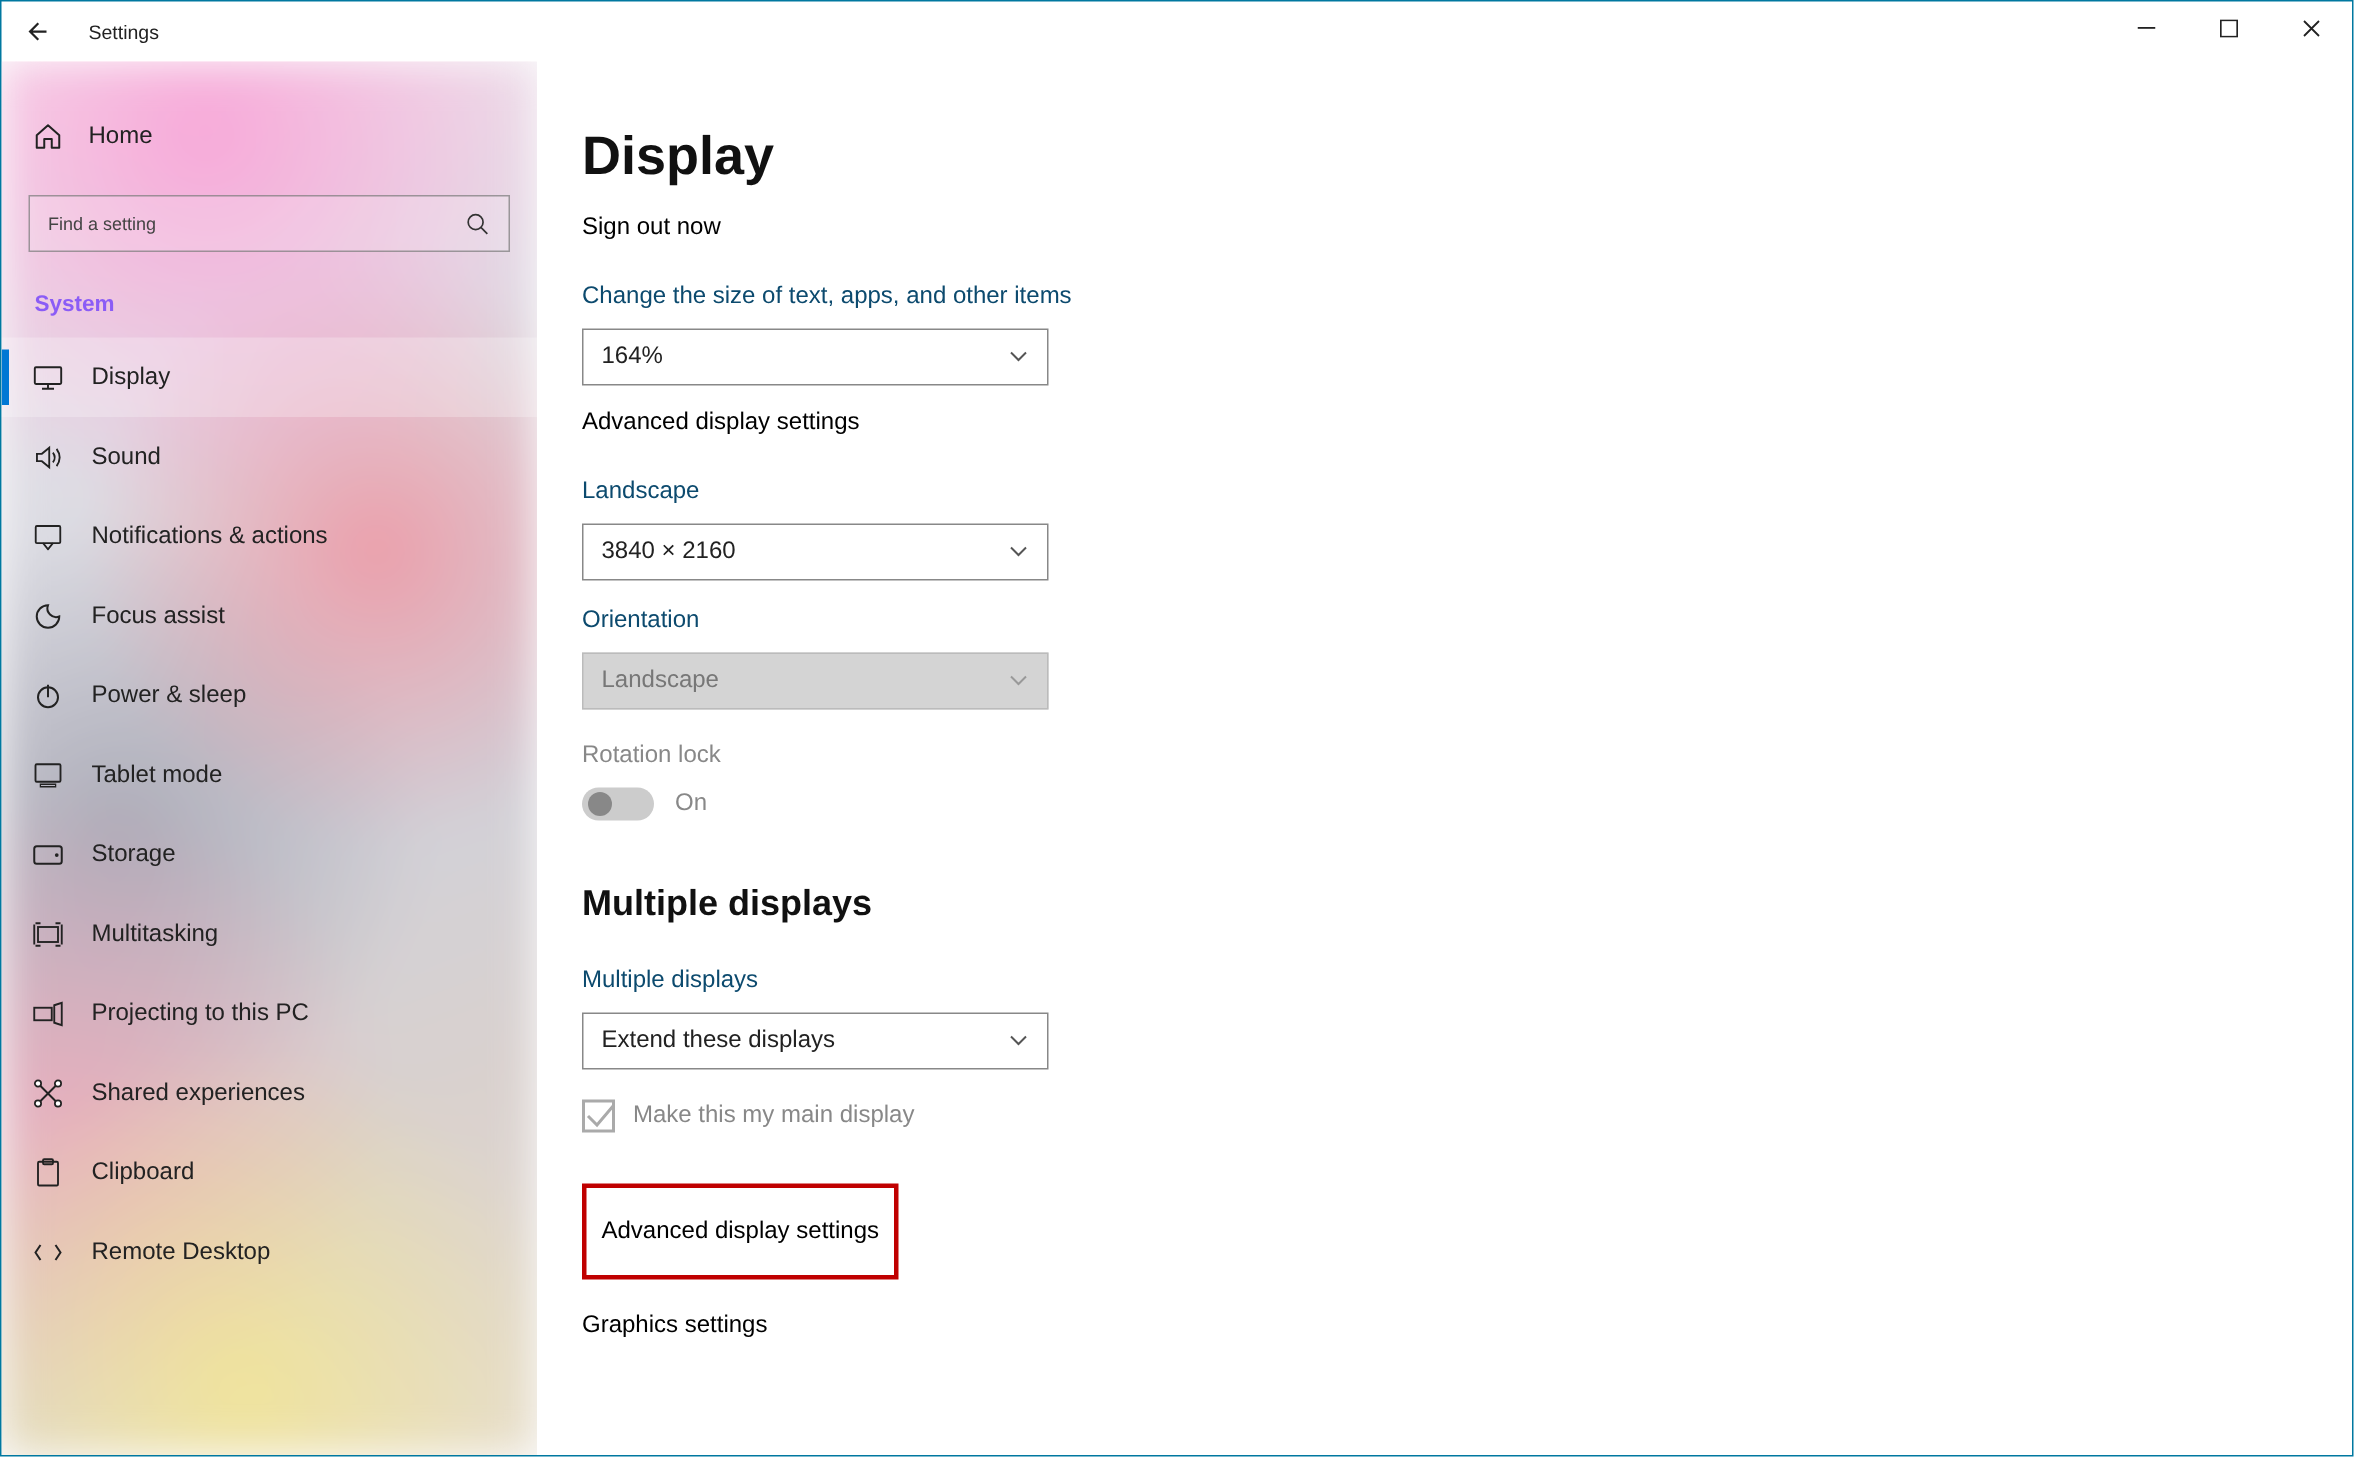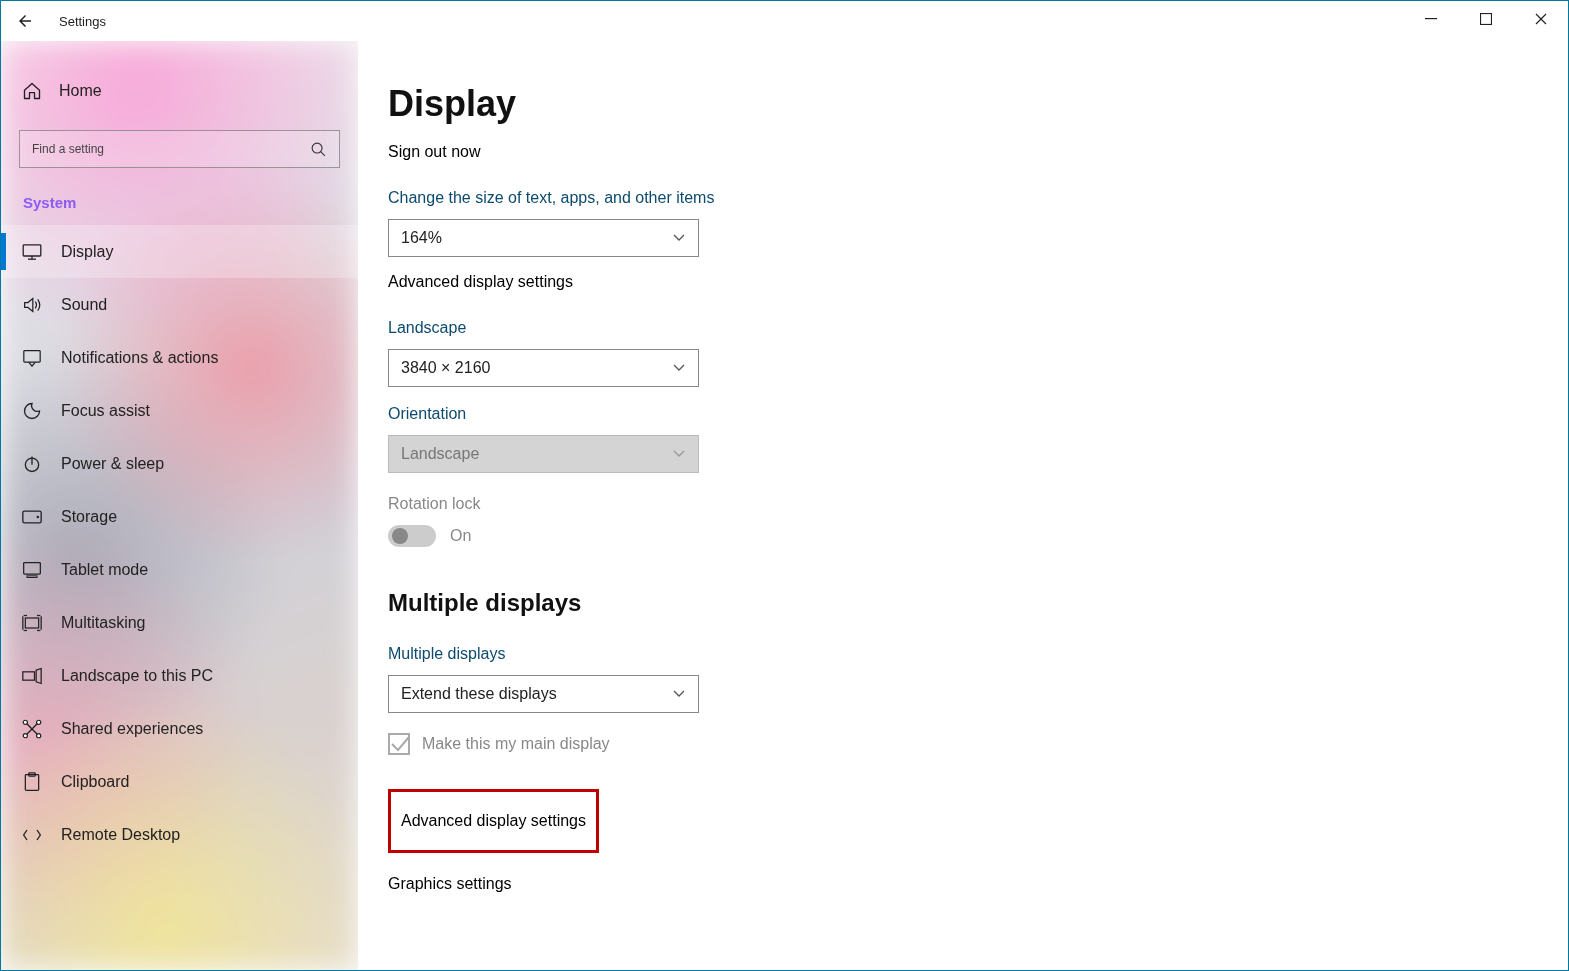--- a/index.html
+++ b/index.html
@@ -178,35 +178,35 @@
         <span class="icon">
             <svg width="20" height="20" viewBox="0 0 24 24">
               <circle cx="12" cy="13" r="8" fill="none" stroke="#222" stroke-width="1.6"></circle>
               <line x1="12" y1="3" x2="12" y2="13" stroke="#222" stroke-width="1.6"></line>
             </svg>
           </span>
         <span class="lbl">Power &amp; sleep</span>
       </div>
       <div class="nav-item">
         <span class="icon">
+            <svg width="20" height="18" viewBox="0 0 24 20">
+              <rect x="2" y="1" width="20" height="14" rx="1" fill="none" stroke="#222" stroke-width="1.5"></rect>
+              <rect x="6" y="17" width="12" height="2" fill="none" stroke="#222" stroke-width="1.2"></rect>
+            </svg>
+          </span>
+        <span class="lbl">Tablet mode</span>
+      </div>
+      <div class="nav-item">
+        <span class="icon">
             <svg width="20" height="14" viewBox="0 0 24 16">
               <rect x="1" y="1" width="22" height="14" rx="2" fill="none" stroke="#222" stroke-width="1.6"></rect>
               <circle cx="19" cy="8" r="1.5" fill="#222"></circle>
             </svg>
           </span>
         <span class="lbl">Storage</span>
-      </div>
-      <div class="nav-item">
-        <span class="icon">
-            <svg width="20" height="18" viewBox="0 0 24 20">
-              <rect x="2" y="1" width="20" height="14" rx="1" fill="none" stroke="#222" stroke-width="1.5"></rect>
-              <rect x="6" y="17" width="12" height="2" fill="none" stroke="#222" stroke-width="1.2"></rect>
-            </svg>
-          </span>
-        <span class="lbl">Tablet mode</span>
       </div>
       <div class="nav-item">
         <span class="icon">
             <svg width="20" height="18" viewBox="0 0 24 20">
               <rect x="4" y="4" width="16" height="12" fill="none" stroke="#222" stroke-width="1.5"></rect>
               <line x1="1" y1="2" x2="1" y2="18" stroke="#222" stroke-width="1.5"></line>
               <line x1="23" y1="2" x2="23" y2="18" stroke="#222" stroke-width="1.5"></line>
               <line x1="2" y1="1" x2="6" y2="1" stroke="#222" stroke-width="1.5"></line>
               <line x1="18" y1="1" x2="22" y2="1" stroke="#222" stroke-width="1.5"></line>
               <line x1="2" y1="19" x2="6" y2="19" stroke="#222" stroke-width="1.5"></line>
@@ -215,21 +215,21 @@
           </span>
         <span class="lbl">Multitasking</span>
       </div>
       <div class="nav-item">
         <span class="icon">
             <svg width="20" height="18" viewBox="0 0 24 20">
               <rect x="1" y="5" width="14" height="10" fill="none" stroke="#222" stroke-width="1.5"></rect>
               <path d="M17 3 L23 1 L23 19 L17 17 Z" fill="none" stroke="#222" stroke-width="1.5"></path>
             </svg>
           </span>
-        <span class="lbl">Landscape to this PC</span>
+        <span class="lbl">Projecting to this PC</span>
       </div>
       <div class="nav-item">
         <span class="icon">
             <svg width="20" height="20" viewBox="0 0 24 24">
               <line x1="4" y1="4" x2="20" y2="20" stroke="#222" stroke-width="1.6"></line>
               <line x1="20" y1="4" x2="4" y2="20" stroke="#222" stroke-width="1.6"></line>
               <circle cx="4" cy="4" r="2.5" fill="#fff" stroke="#222" stroke-width="1.4"></circle>
               <circle cx="20" cy="4" r="2.5" fill="#fff" stroke="#222" stroke-width="1.4"></circle>
               <circle cx="4" cy="20" r="2.5" fill="#fff" stroke="#222" stroke-width="1.4"></circle>
               <circle cx="20" cy="20" r="2.5" fill="#fff" stroke="#222" stroke-width="1.4"></circle>

